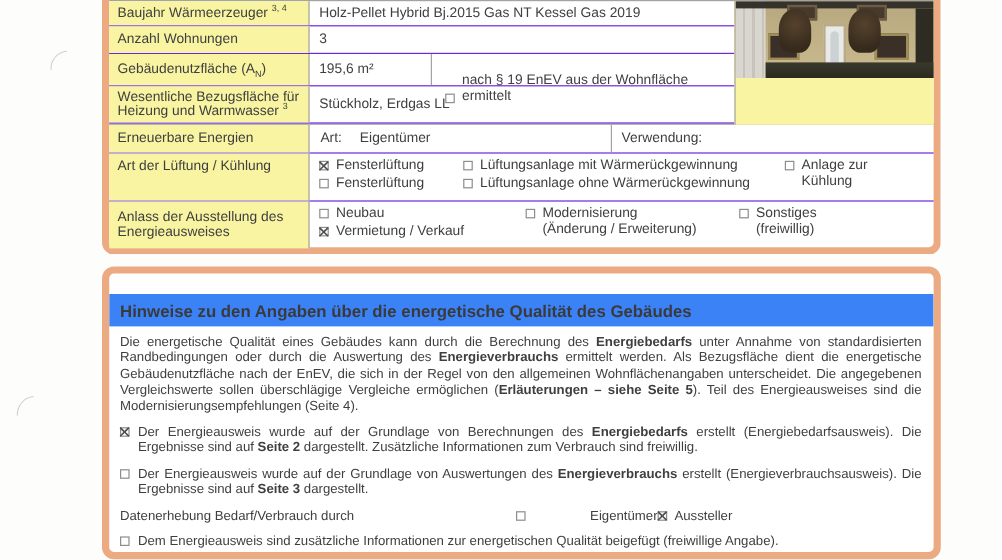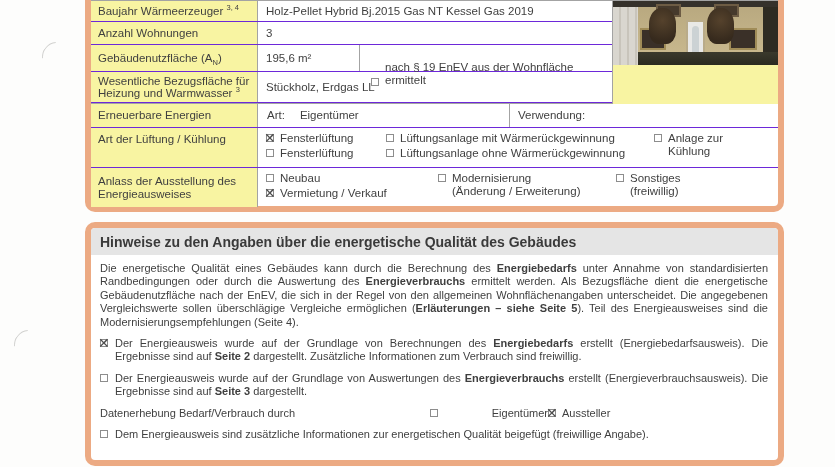--- a/index.html
+++ b/index.html
@@ -95,22 +95,22 @@
   .ph-winr  { position: absolute; left: 116px; top: 27px; width: 28px; height: 22px; background: #3a3028; border: 2px solid #a08c58; }
   .ph-hedge { position: absolute; left: 25px; right: 0; bottom: 0; height: 13px; background: linear-gradient(#3a392c, #2b2a20); }
   .ph-bushr { position: absolute; right: 0; top: 6px; bottom: 0; width: 15px; background: #2e2b22; }
 
   
   .hbox {
     position: absolute; left: 85px; top: 222px; width: 699px; height: 244px;
     border: 6px solid #ecaa83; border-radius: 10px; background: #fff; overflow: hidden;
   }
   .htitle {
-    background: #e5e5e5; padding: 6px 10px 5px 9px;
-    font-size: 14px; font-weight: bold; color: #3a3a3a;
+    background: #3b82f6; padding: 6px 10px 5px 9px;
+    font-size: 14px; font-weight: bold; color: #3a3a3a; margin-top: 17px;
   }
   .hbody { padding: 7px 10px 0 9px; font-size: 11px; line-height: 13.4px; }
   .para { text-align: justify; margin-bottom: 8px; }
   .cbp { display: flex; gap: 7px; margin-bottom: 8px; }
   .cbp .cb { margin-top: 2px; }
   .cbp .txt { flex: 1 1 auto; text-align: justify; }
   .drow { display: flex; align-items: center; margin-bottom: 8px; }
   .drow .dlabel { flex: 0 0 330px; }
   .drow .opt { align-items: center; justify-content: space-between; }
   .drow .opt .cb { margin-top: 0; }

